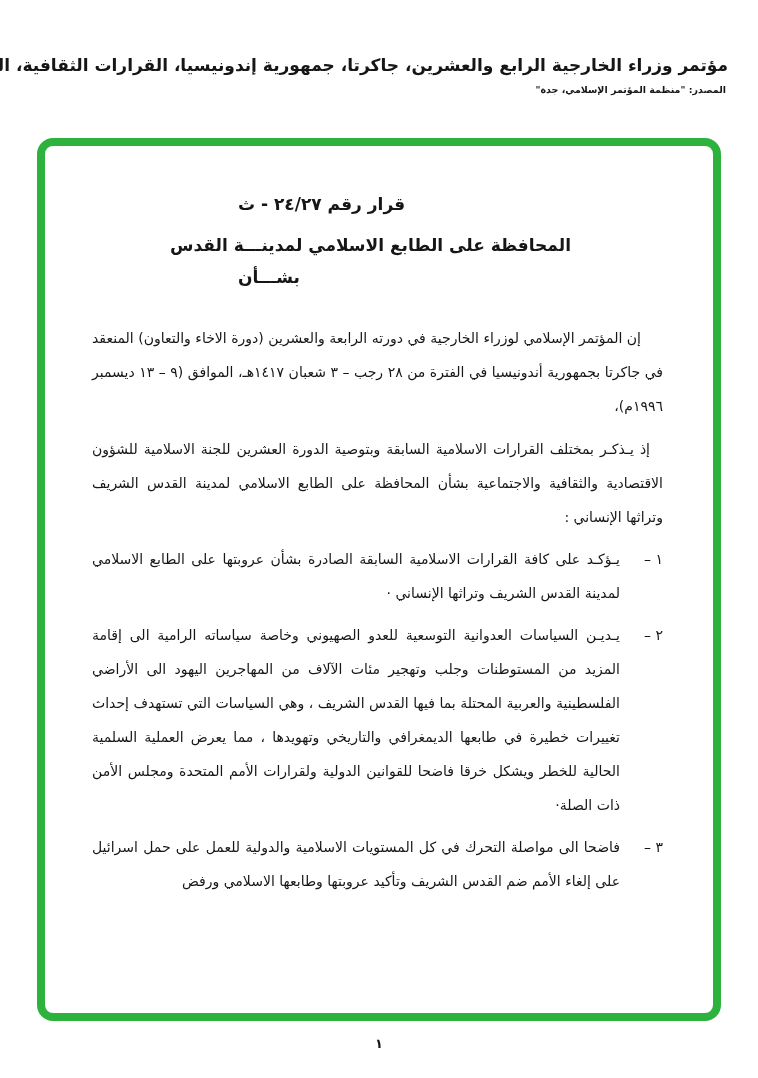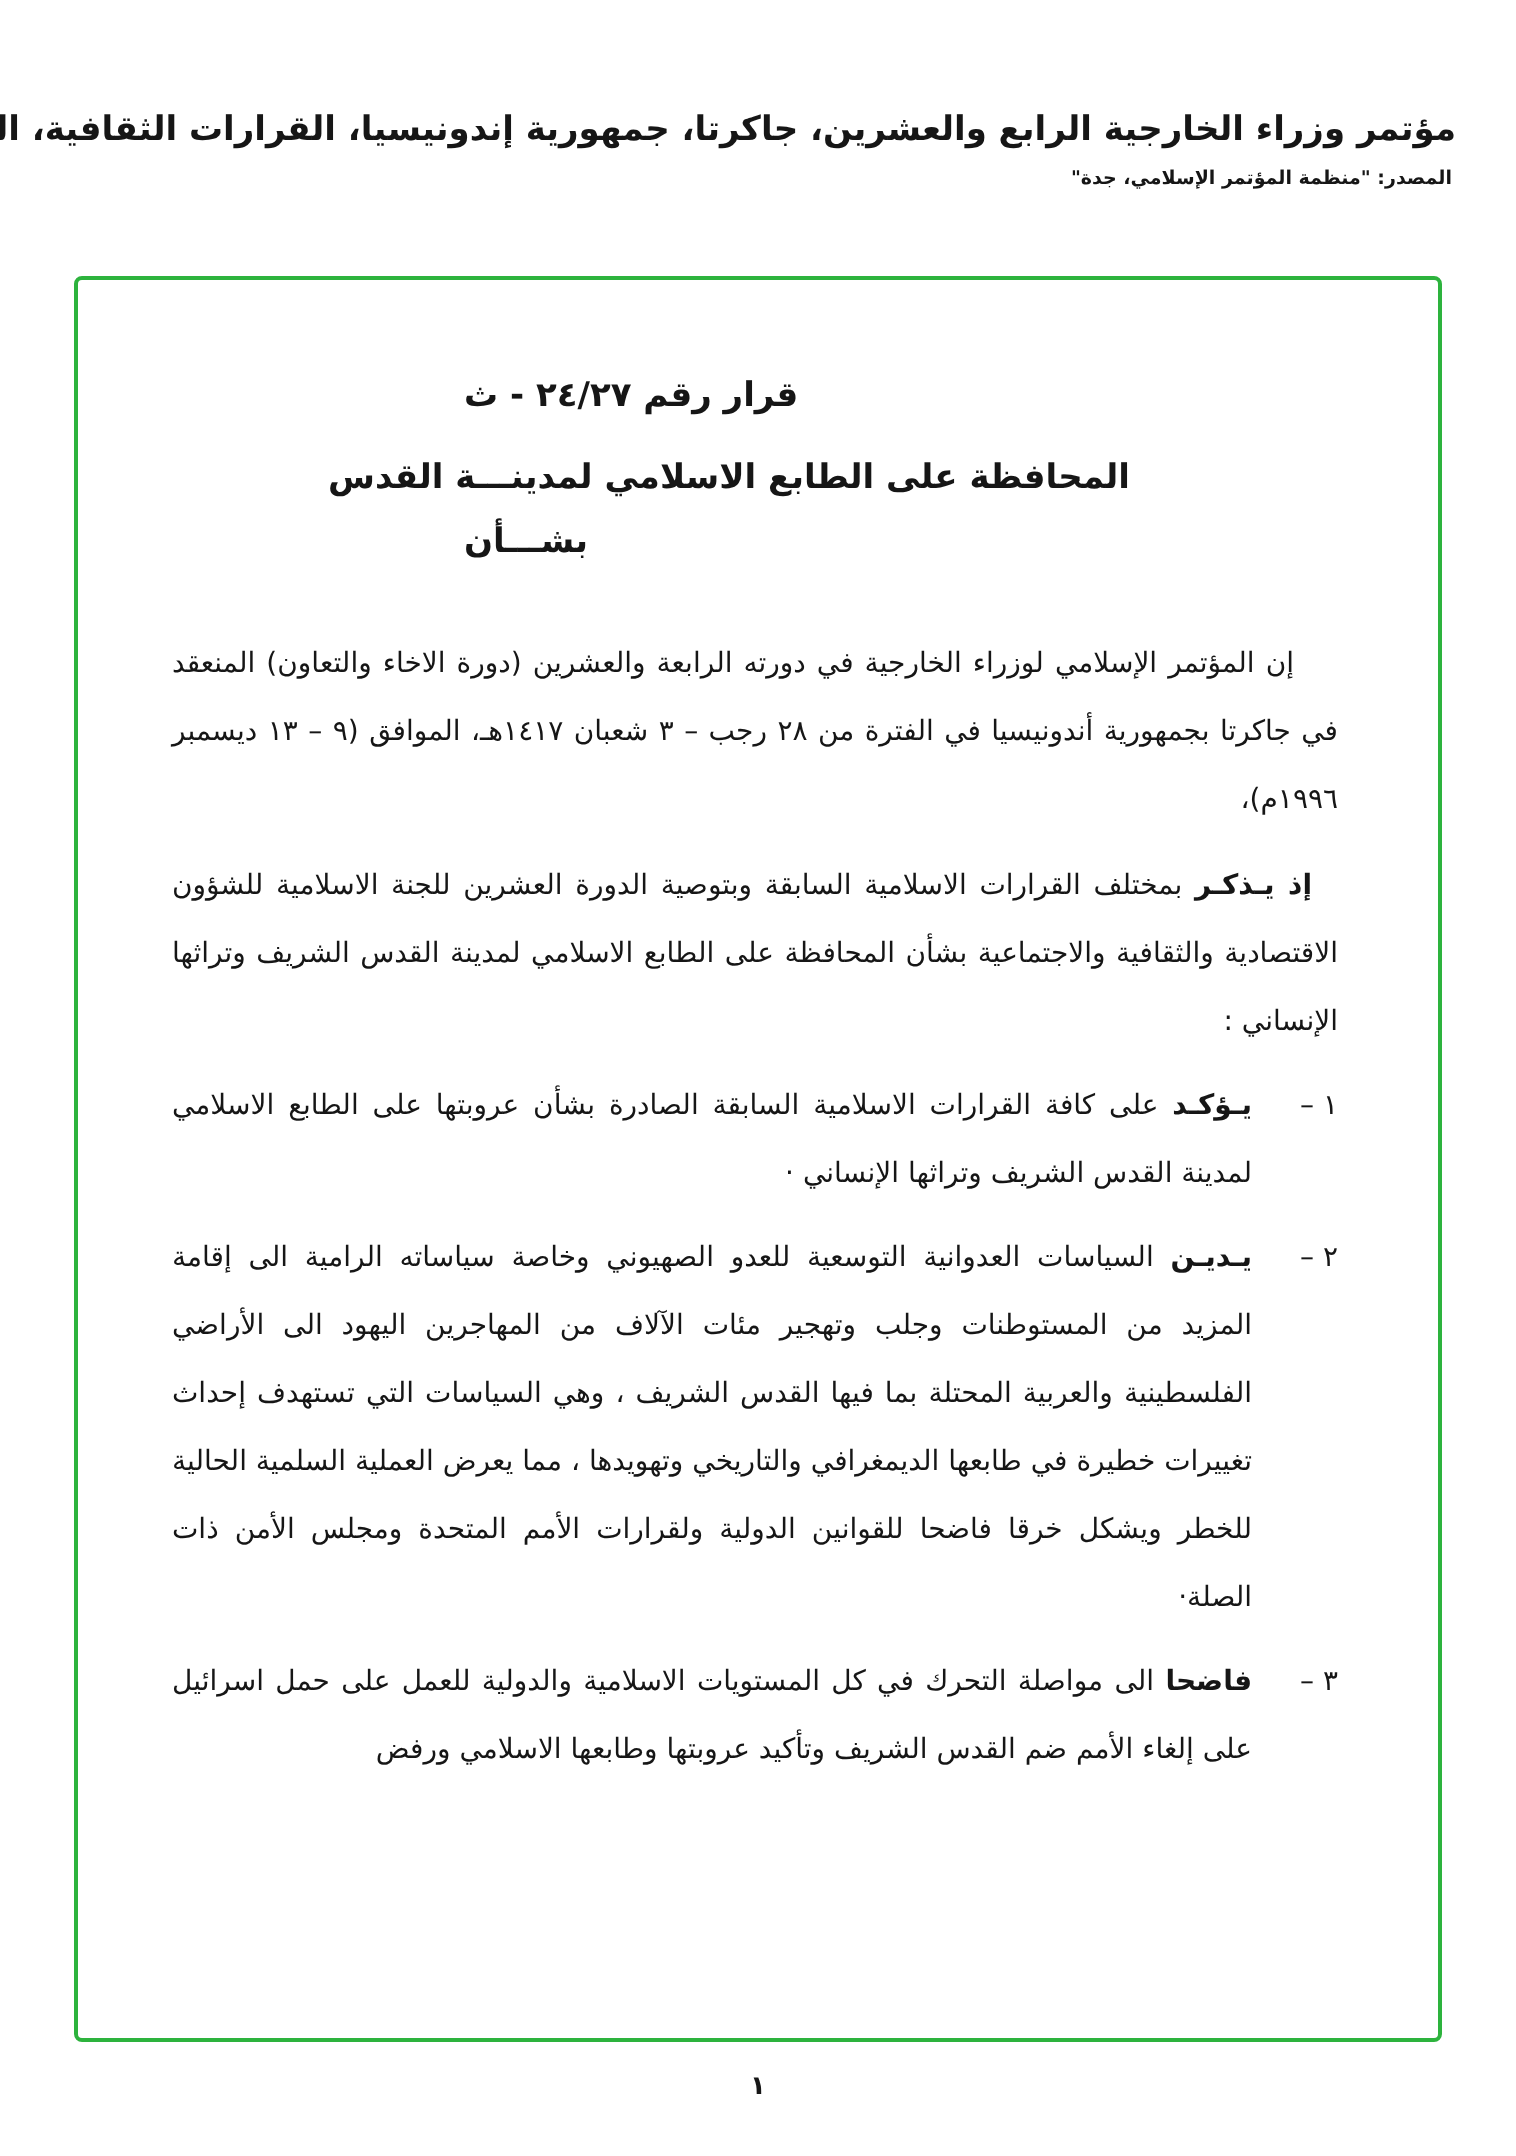--- a/index.html
+++ b/index.html
@@ -32,22 +32,22 @@
     margin-right: 2px;
   }
 
   
   .doc-frame {
     position: absolute;
     left: 37px;
     top: 138px;
     width: 684px;
     height: 883px;
-    border: 2px solid #404040;
-    border-radius: 4px;
+    border: 8px solid #404040;
+    border-radius: 16px;
     background: #ffffff;
     overflow: hidden;
   }
   .doc-content {
     padding: 42px 50px 0 47px;
     direction: rtl;
   }
 
   
   .title-block {
@@ -66,21 +66,21 @@
     line-height: 34px;
     text-align: justify;
   }
   .preamble { margin-top: 28px; text-indent: 22px; }
   .recital  { margin-top: 9px;  text-indent: 13px; }
 
   .items { margin-top: 2px; }
   .item { display: flex; margin-top: 8px; }
   .item-marker { flex: 0 0 43px; }
   .item-body { flex: 1 1 auto; text-align: justify; }
-  .lead { font-weight: bold; margin-top: 24px; }
+  .lead { font-weight: normal; margin-top: 24px; }
 
   
   .page-number {
     position: absolute;
     top: 1036px;
     left: 0;
     width: 758px;
     text-align: center;
     font-size: 13px;
     font-weight: bold;

